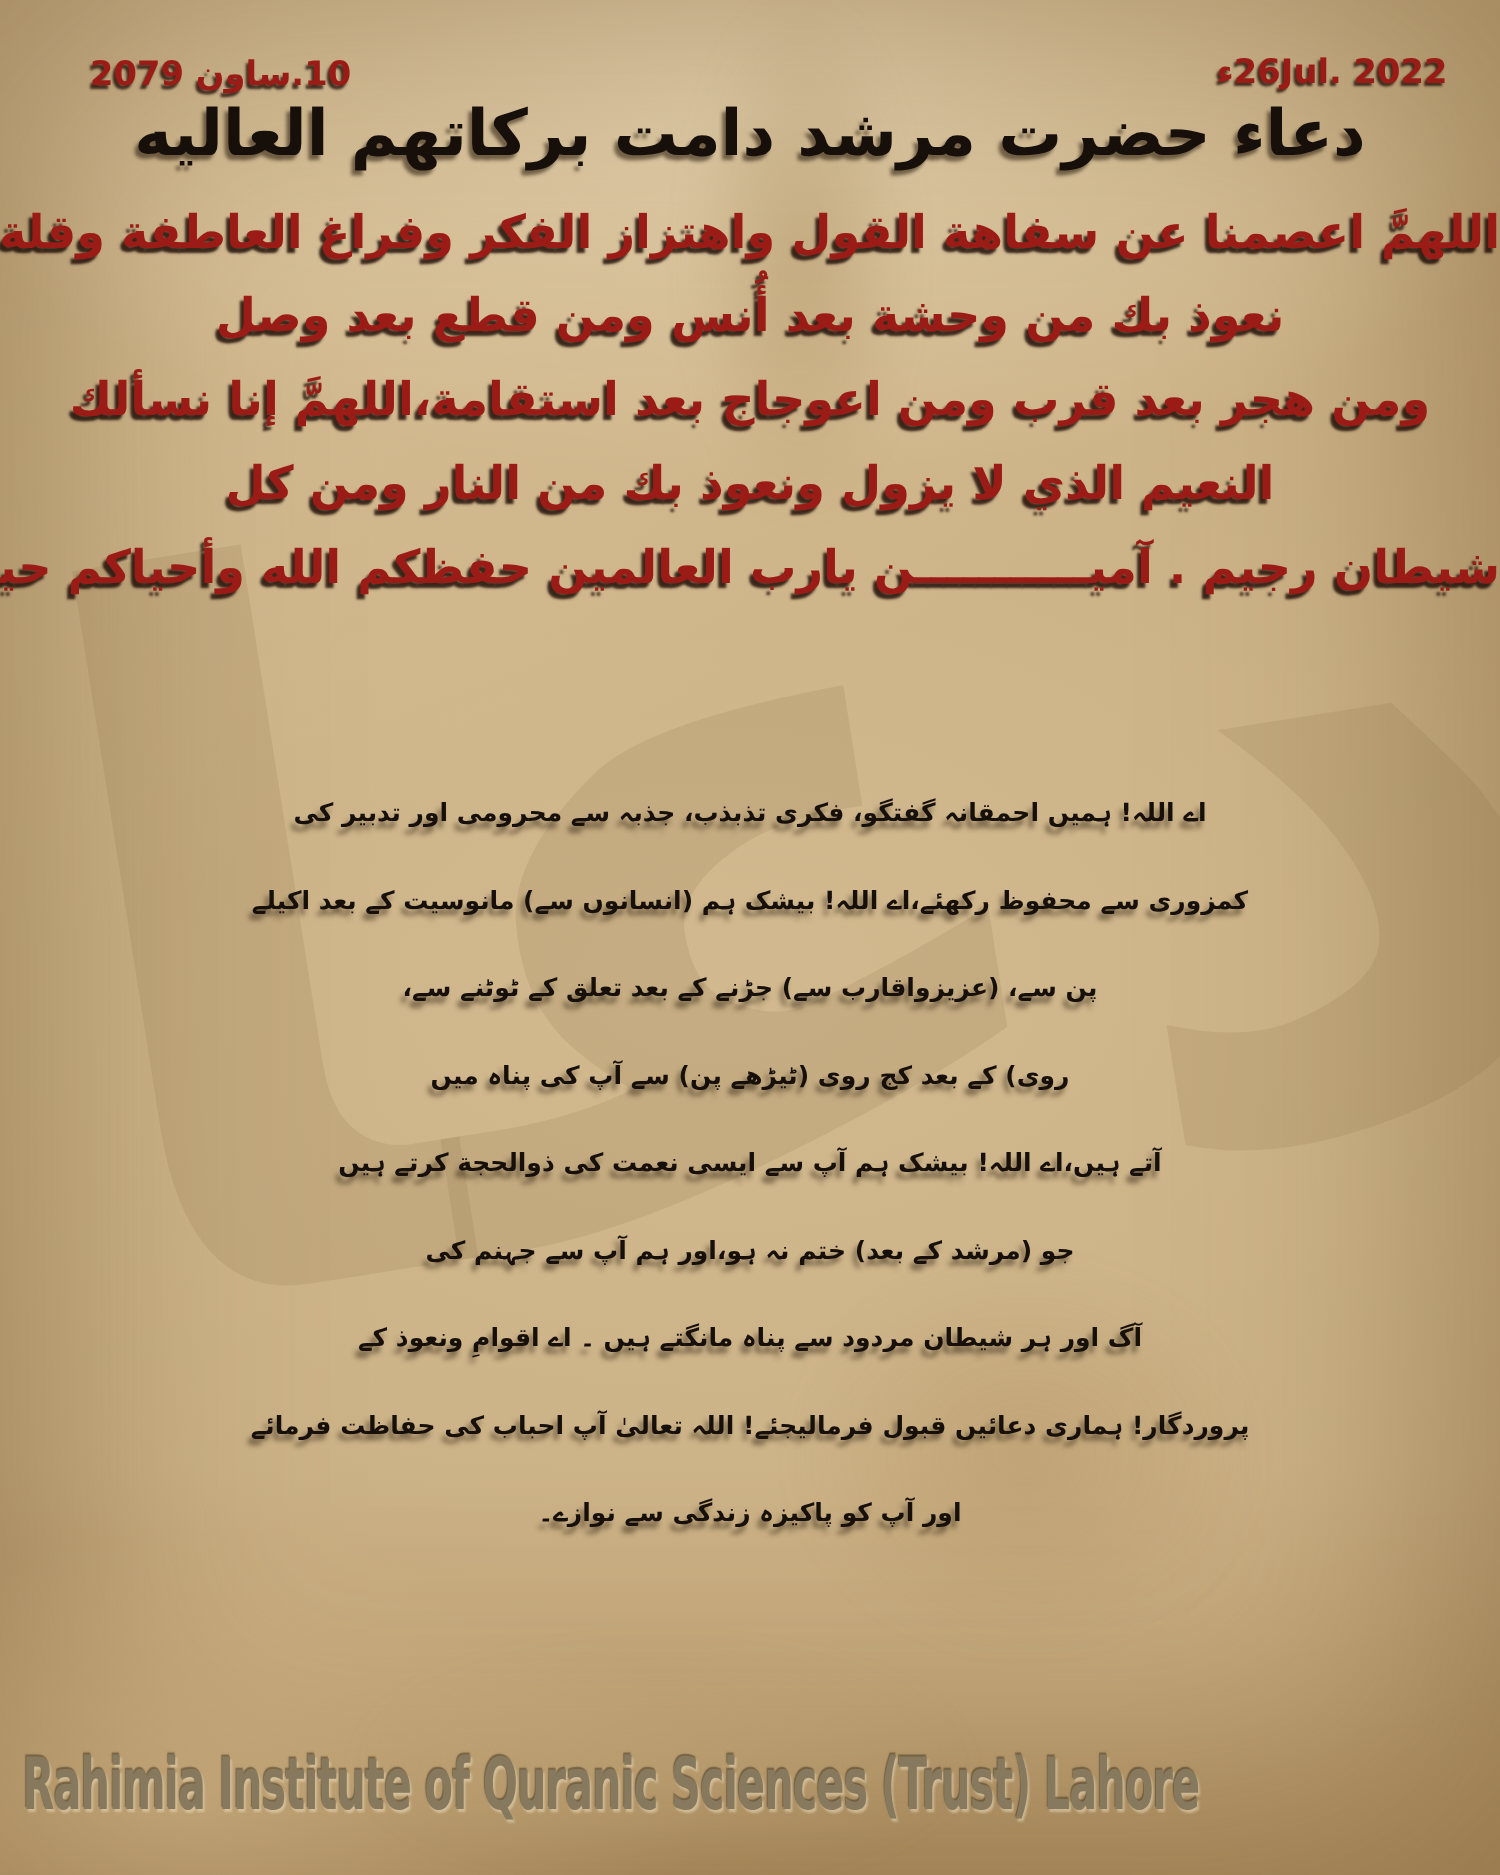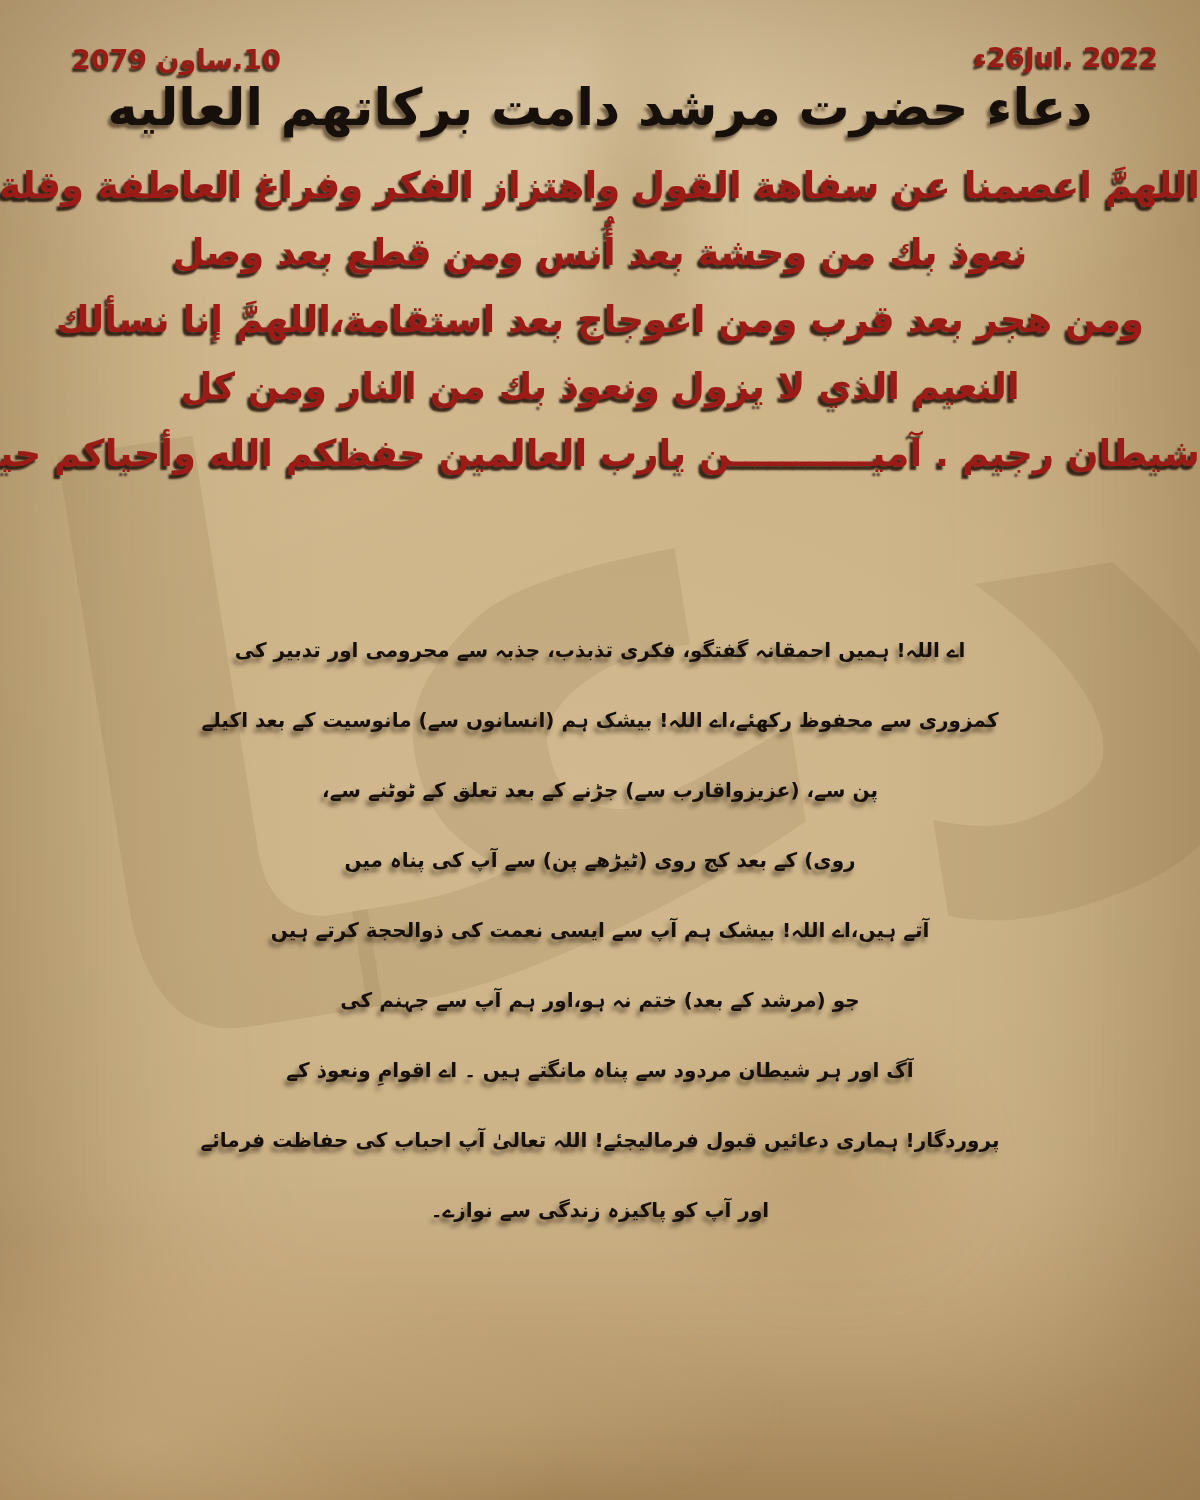--- a/index.html
+++ b/index.html
@@ -164,14 +164,18 @@
     <div class="urdu-line">کمزوری سے محفوظ رکھئے،اے اللہ! بیشک ہم (انسانوں سے) مانوسیت کے بعد اکیلے</div>
     <div class="urdu-line">پن سے، (عزیزواقارب سے) جڑنے کے بعد تعلق کے ٹوٹنے سے،</div>
     <div class="urdu-line">روی) کے بعد کج روی (ٹیڑھے پن) سے آپ کی پناہ میں</div>
     <div class="urdu-line">آتے ہیں،اے اللہ! بیشک ہم آپ سے ایسی نعمت کی ذوالحجة کرتے ہیں</div>
     <div class="urdu-line">جو (مرشد کے بعد) ختم نہ ہو،اور ہم آپ سے جہنم کی</div>
     <div class="urdu-line">آگ اور ہر شیطان مردود سے پناہ مانگتے ہیں ۔ اے اقوامِ ونعوذ کے</div>
     <div class="urdu-line">پروردگار! ہماری دعائیں قبول فرمالیجئے! اللہ تعالیٰ آپ احباب کی حفاظت فرمائے</div>
     <div class="urdu-line">اور آپ کو پاکیزہ زندگی سے نوازے۔</div>
   </section>
 
+  <div class="footer">
+    <span class="footer-en">Rahimia Institute of Quranic Sciences (Trust) Lahore</span>
+
+  </div>
 
 </div>
 
 </body></html>

